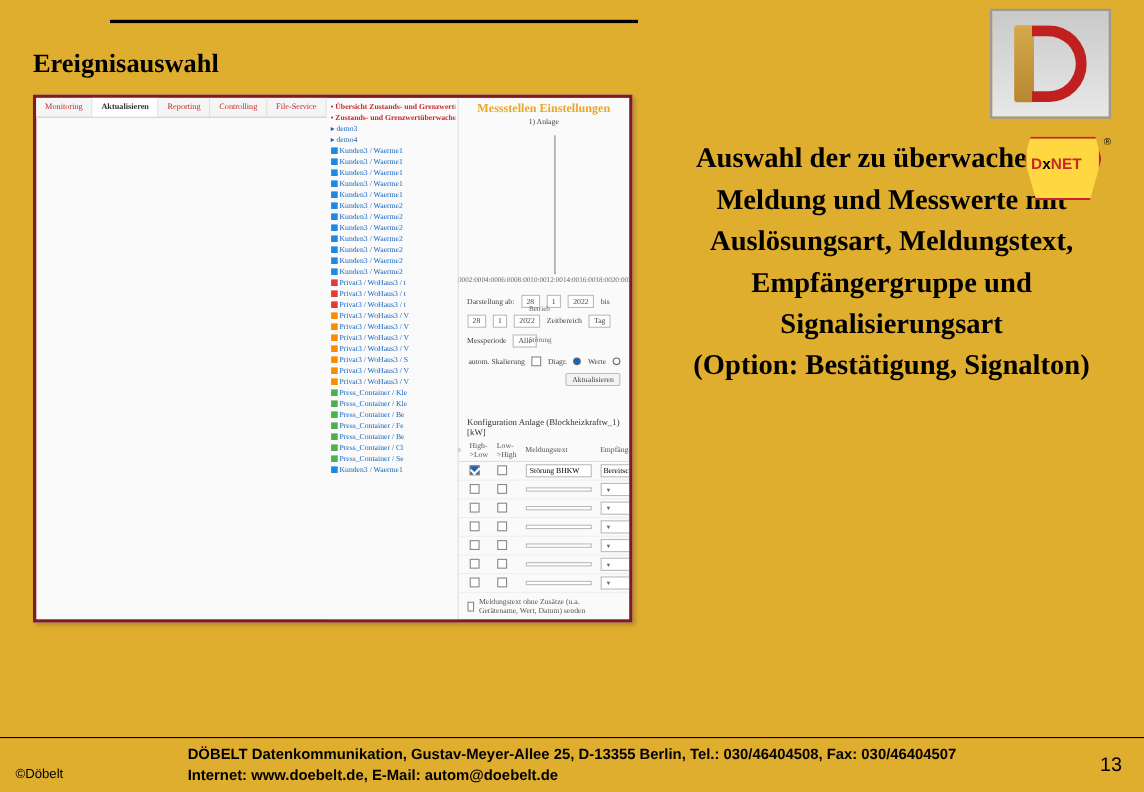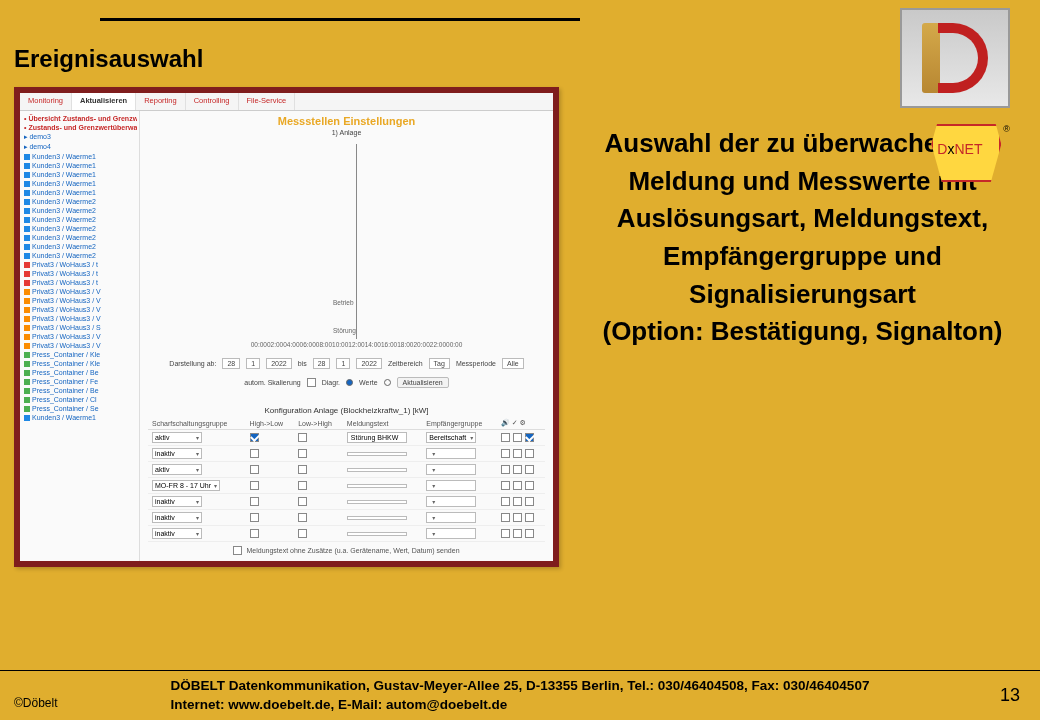--- a/index.html
+++ b/index.html
@@ -54,40 +54,41 @@
   .logo-box .d-shape {
     width: 50px;
     height: 70px;
     border: 10px solid #c02020;
     border-radius: 0 35px 35px 0;
     border-left: none;
     margin-left: -2px;
   }
   .content {
     display: flex;
-    padding: 10px 30px 0 14px;
+    padding: 10px 30px 0 30px;
     gap: 36px;
+    font-family: Liberation Serif, serif;
   }
   .content-left {
     flex: 0 0 545px;
   }
   .page-heading {
     font-size: 24px;
     font-weight: bold;
     color: #000;
     margin-bottom: 14px;
   }
   .screenshot {
     width: 545px;
     height: 480px;
     background: #fafafa;
-    border: 6px solid #7f1d1d;
+    border: 3px solid #7f1d1d;
     font-size: 8px;
     display: flex;
-    flex-direction: column;
+    flex-direction: row;
     box-shadow: 2px 2px 4px rgba(0,0,0,.2);
   }
   .app-tabs {
     display: flex;
     background: #f5f5f5;
     border-bottom: 1px solid #ccc;
     height: 18px;
     font-size: 7.5px;
   }
   .app-tab {
@@ -192,21 +193,21 @@
   .btn-sm {
     border:1px solid #bbb;
     background:#f3f3f3;
     padding:1px 5px;
     font-size:7px;
     border-radius: 2px;
   }
   .cfg-title {
     font-size: 8px;
     color: #333;
-    margin-top: 14px;
+    margin-top: 24px;
     margin-bottom: 2px;
   }
   .cfg-table {
     width:100%;
     font-size:7px;
     border-collapse: collapse;
   }
   .cfg-table th {
     text-align:left;
     font-weight:normal;
@@ -257,21 +258,21 @@
     background: #ffd740;
     border: 2px solid #c62828;
     clip-path: polygon(8% 0, 92% 0, 100% 35%, 85% 100%, 15% 100%, 0 35%);
     position: relative;
   }
   .shield-text {
     position:absolute;
     top: 15px;
     left: 4px;
     font-size: 14px;
-    font-weight: normal;
+    font-weight: bold;
     color: #c62828;
   }
   .shield-text .x { color:#000; }
   .reg {
     font-size: 9px;
     color: #000;
     margin-left: 2px;
     align-self: flex-start;
   }
 

